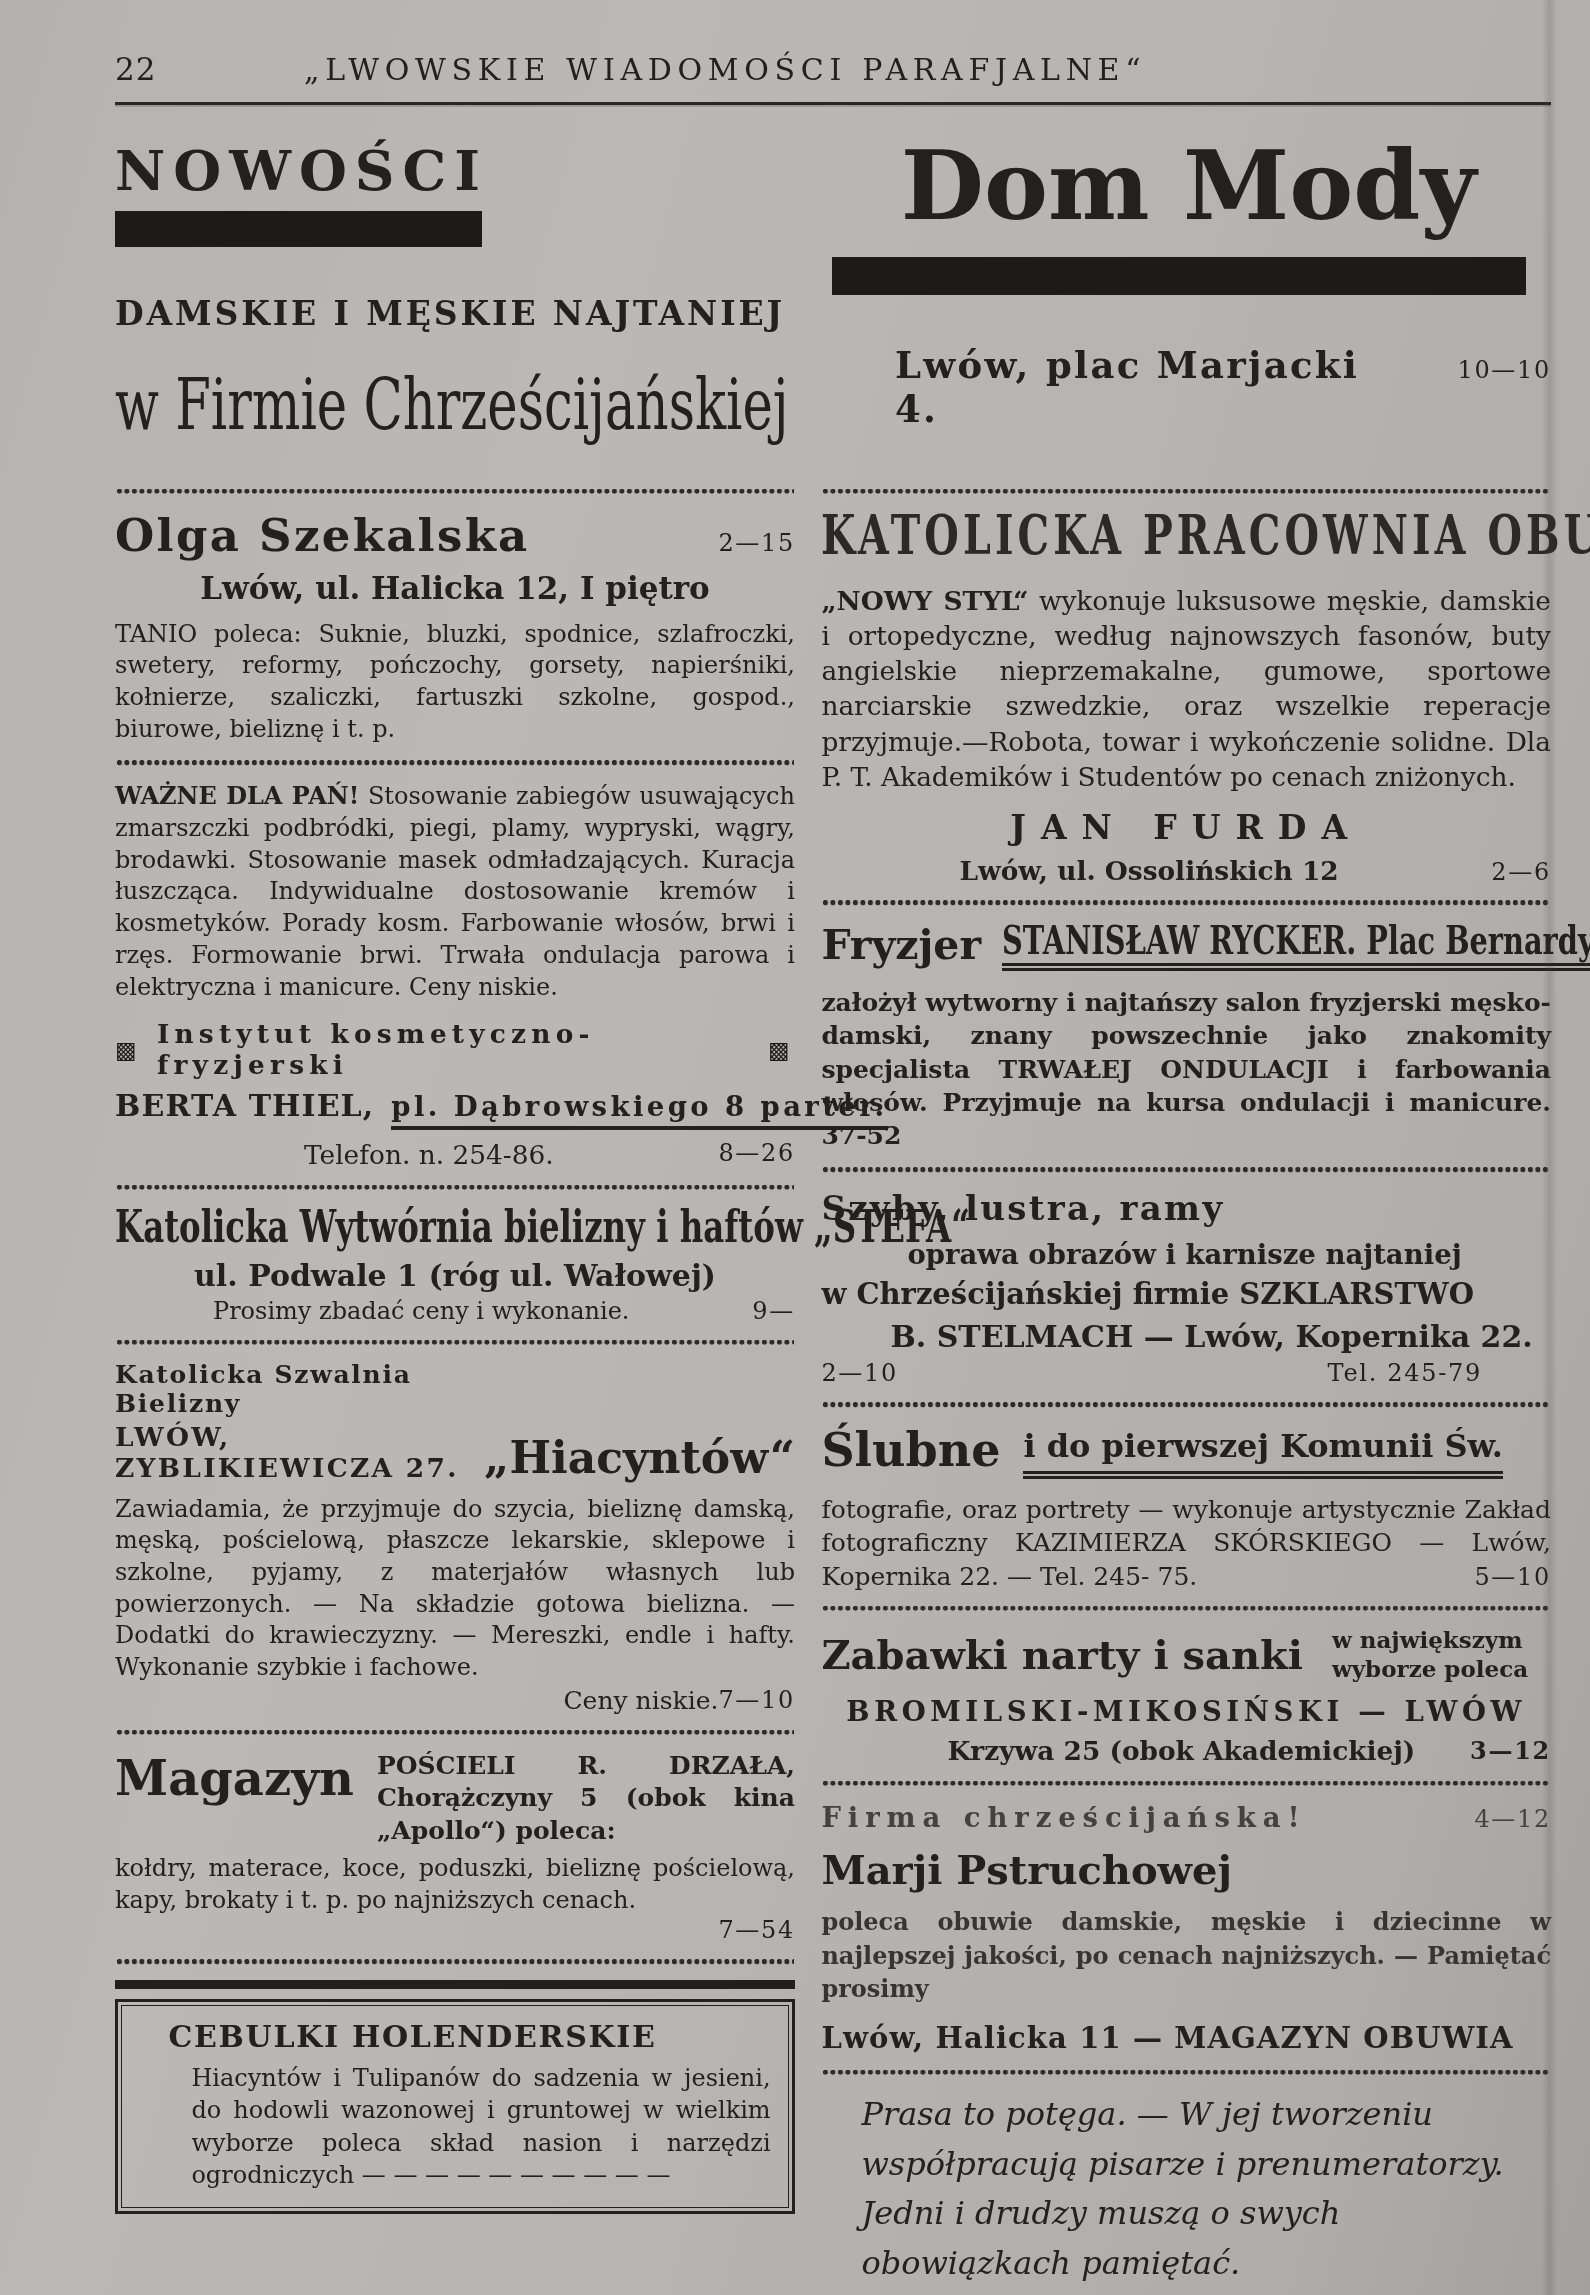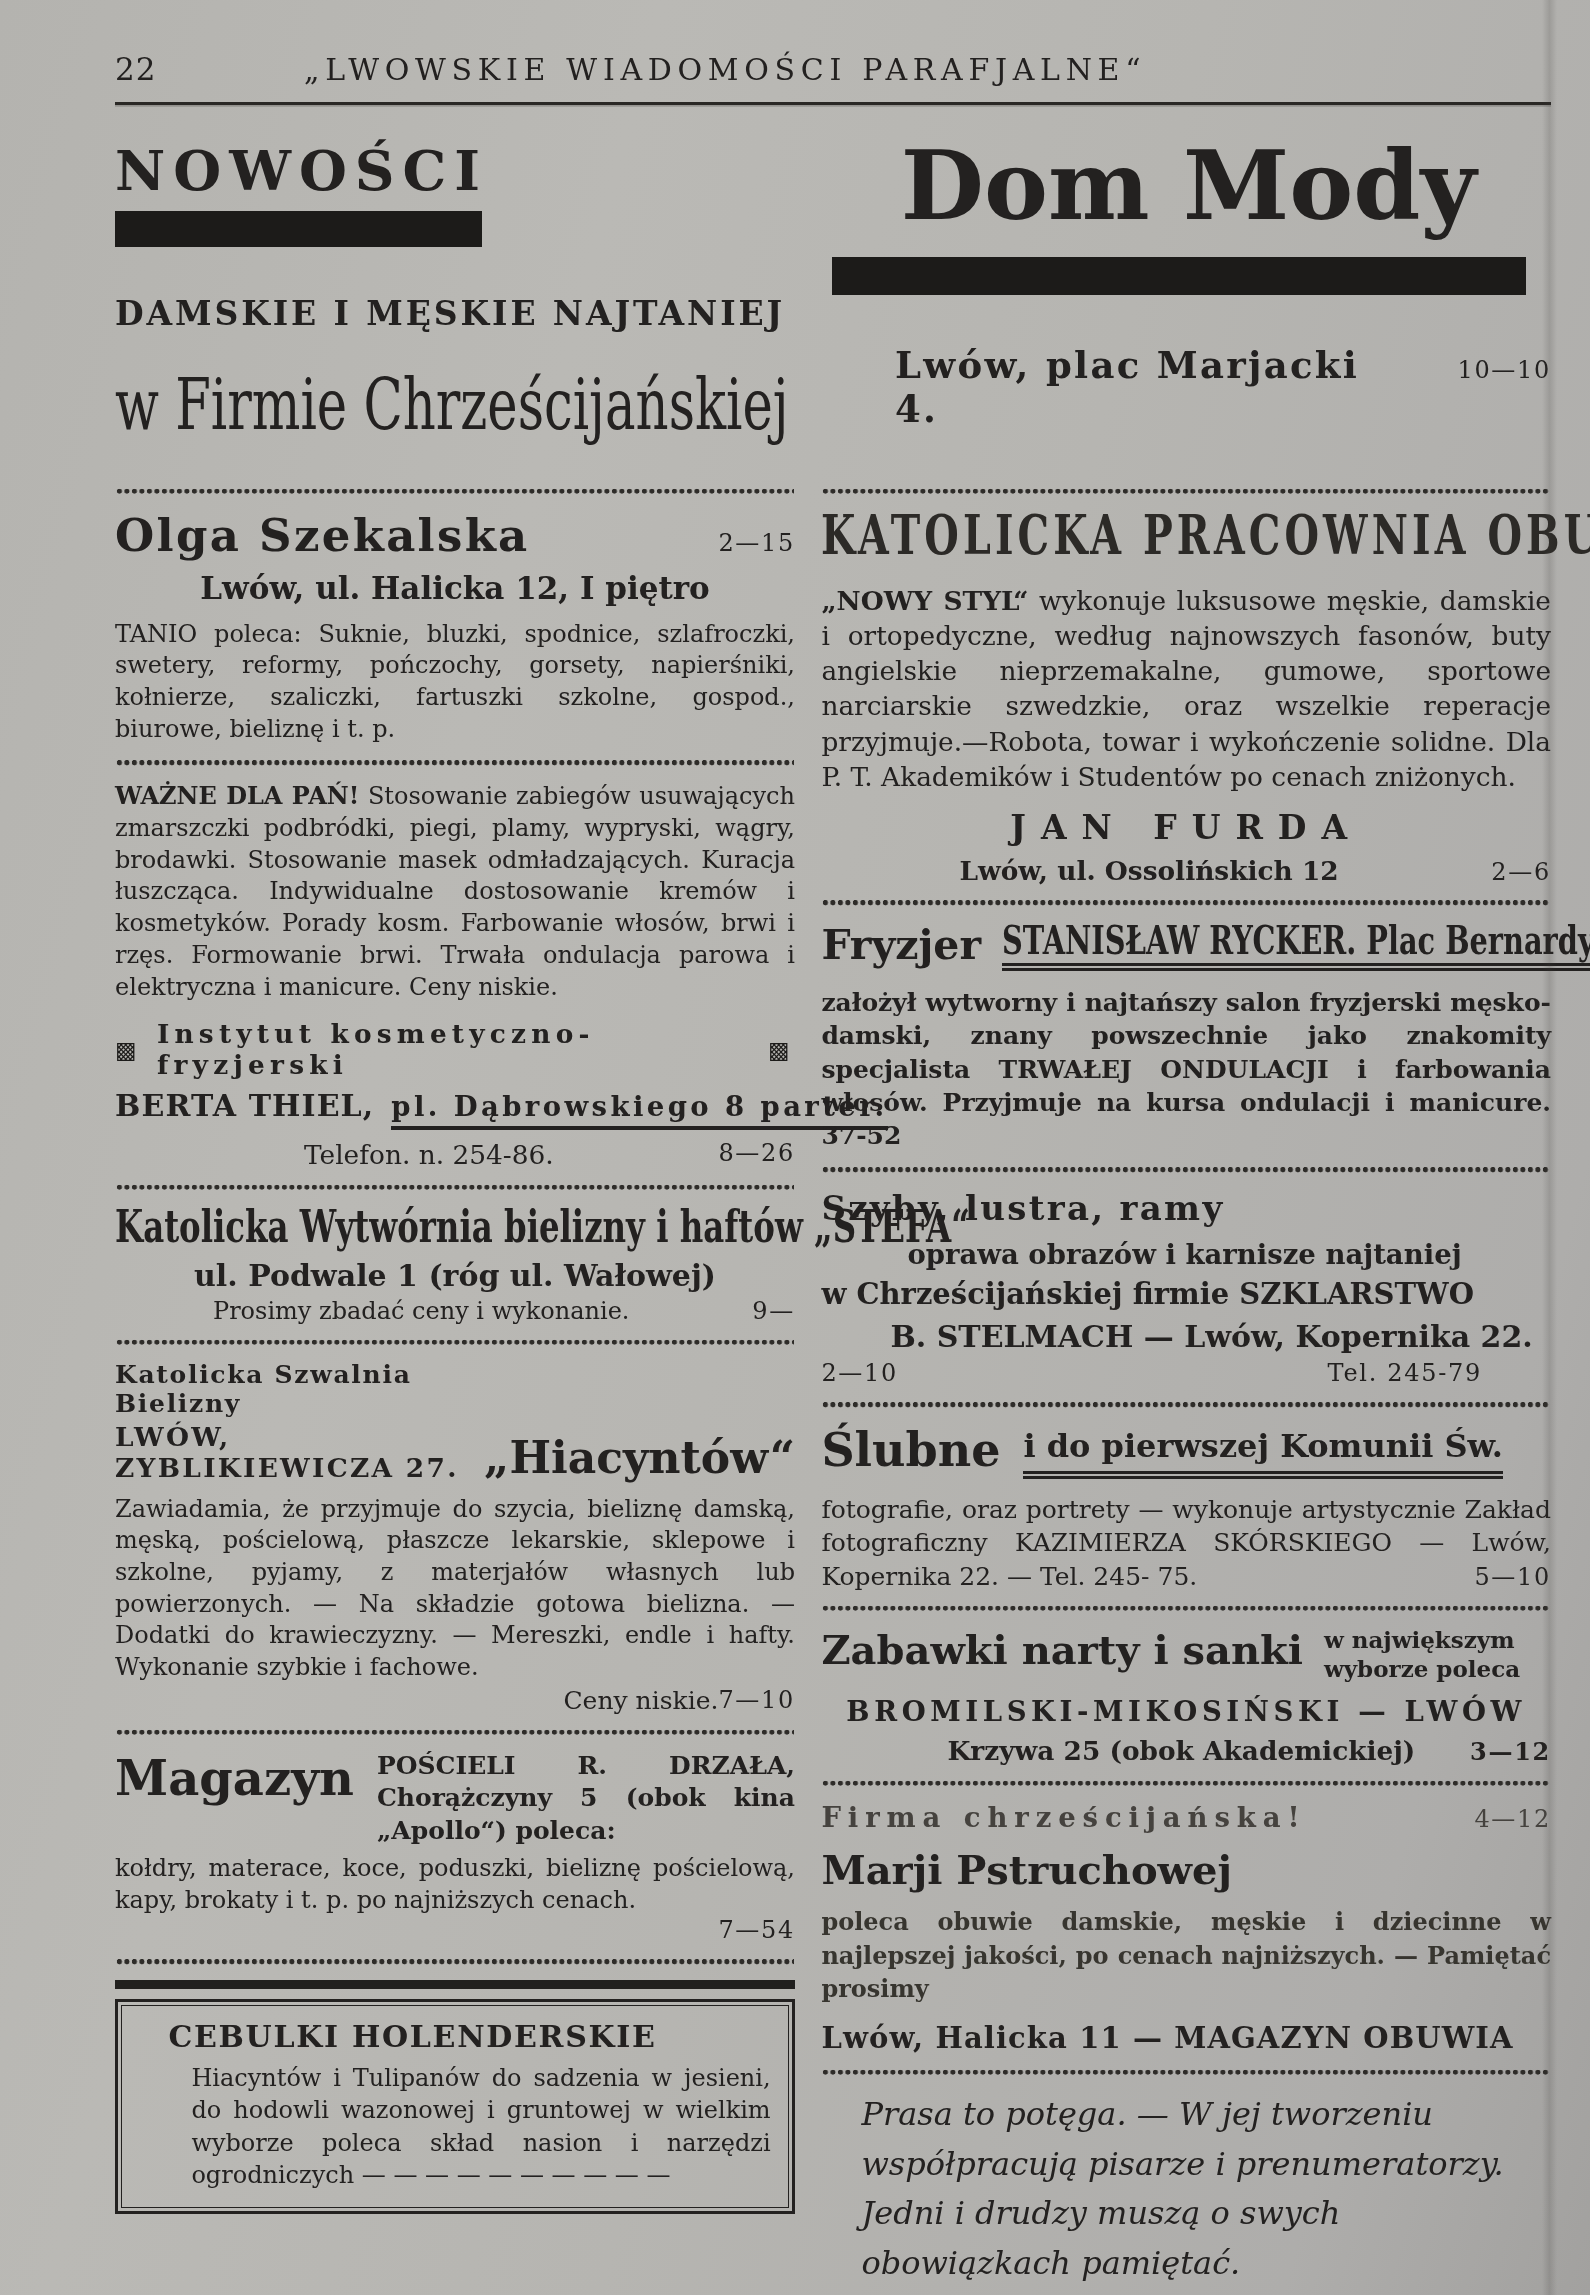--- a/index.html
+++ b/index.html
@@ -117,25 +117,25 @@
   .szy-l2{font-size:29px;font-weight:bold;margin-top:6.9px;}
   .szy-l3{font-size:30px;font-weight:bold;margin:8px 0 0 69px;}
   .szy-close{display:flex;justify-content:space-between;align-items:baseline;margin-top:5.7px;padding-right:69px;}
 
   .slu-row{display:flex;align-items:flex-start;gap:23px;}
   .slu-brand{font-size:46px;font-weight:bold;flex:none;}
   .slu-title{font-size:32px;font-weight:bold;border-bottom:8px double #232120;padding-bottom:5.7px;margin-top:4.6px;white-space:nowrap;}
   .slu-body{font-size:25px;line-height:1.35;text-align:justify;margin-top:13.8px;}
   .slu-close{text-align:right;font-size:24px;margin-top:-31px;}
 
-  .zab-row{display:flex;gap:21px;align-items:flex-start;}
+  .zab-row{display:flex;gap:29px;align-items:center;}
   .zab-title{font-size:40px;font-weight:bold;white-space:nowrap;}
   .zab-side{font-size:23px;font-weight:bold;line-height:1.25;}
   .zab-name{font-size:27.5px;font-weight:bold;letter-spacing:4.6px;text-align:center;margin-top:11.5px;white-space:nowrap;}
-  .zab-addr{display:flex;justify-content:space-between;align-items:flex-end;margin:8px 0 1px 126px;font-size:26.4px;font-weight:bold;}
+  .zab-addr{display:flex;justify-content:space-between;align-items:center;margin:8px 0 1px 126px;font-size:26.4px;font-weight:bold;}
 
   .firm-row{display:flex;justify-content:space-between;align-items:baseline;color:#45423e;}
   .firm-name{font-size:27.5px;font-weight:bold;letter-spacing:6.9px;}
   .pst-name{font-size:40px;font-weight:bold;margin-top:12.6px;}
   .pst-body{font-size:24px;font-weight:bold;color:#37352f;line-height:1.4;text-align:justify;margin-top:12.6px;}
   .pst-addr{font-size:29px;font-weight:bold;margin-top:15px;letter-spacing:1.1px;}
 
   .edi{font-style:italic;font-size:32px;line-height:1.55;margin-top:5.7px;}
   .edi .l1{padding-left:40px;}
   .edi .l5{padding-left:75px;}

